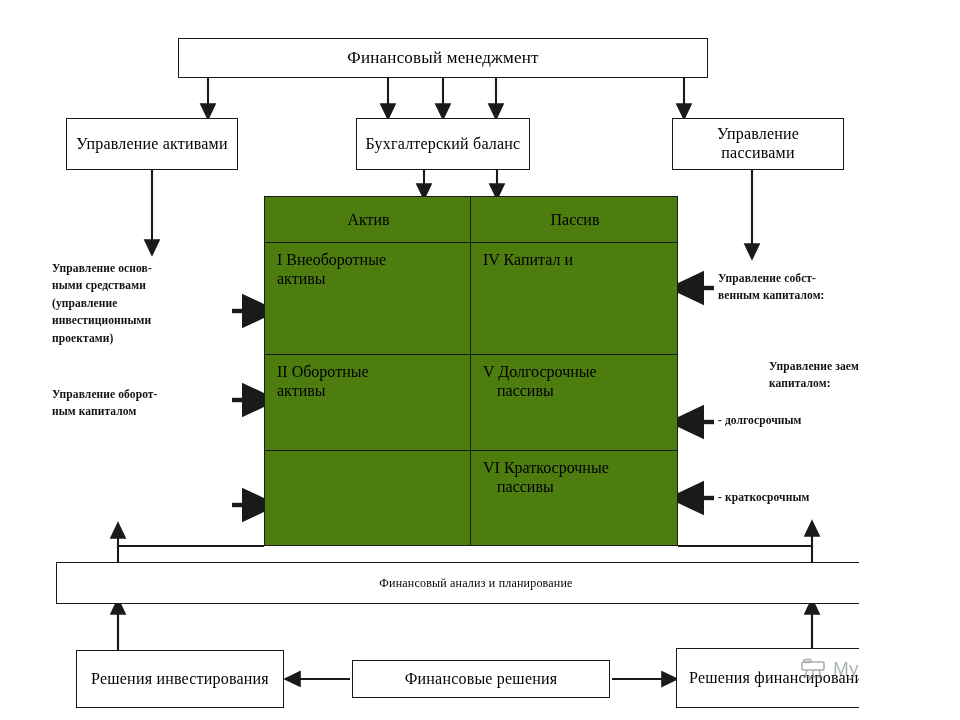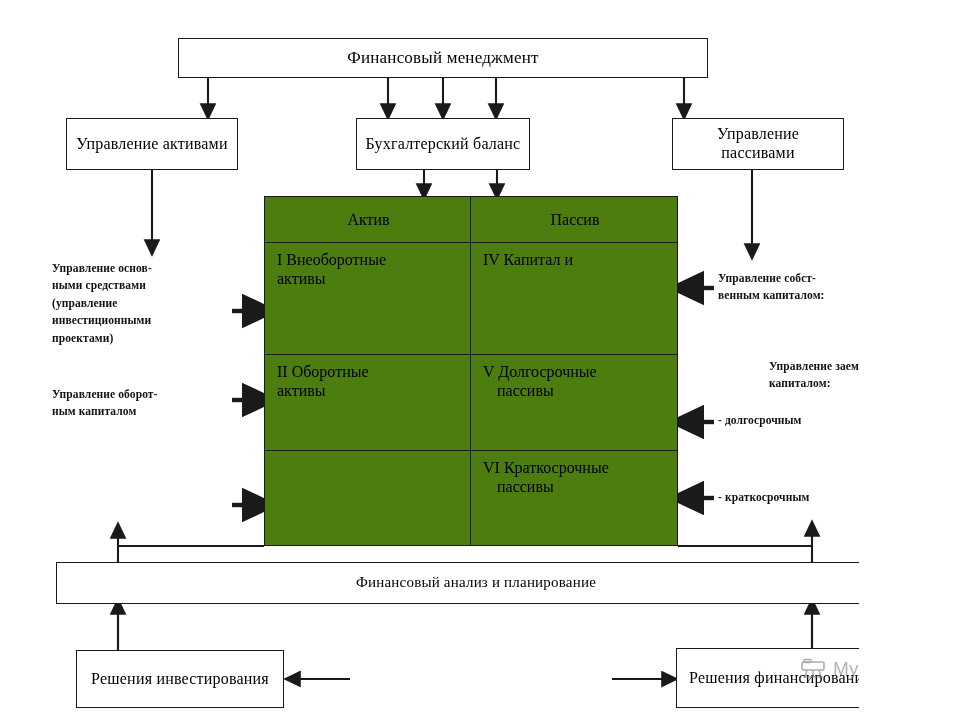--- a/index.html
+++ b/index.html
@@ -39,21 +39,21 @@
     line-height: 1.18;
     font-size: 16px;
     letter-spacing: .2px;
   }
   .box span { display: block; padding: 0 6px; }
 
   #box-title        { left:178px; top:38px;  width:530px; height:40px;  font-size:17px; }
   #box-assets-mgmt  { left:66px;  top:118px; width:172px; height:52px; }
   #box-balance      { left:356px; top:118px; width:174px; height:52px; }
   #box-liab-mgmt    { left:672px; top:118px; width:172px; height:52px; }
-  #box-analysis     { left:56px;  top:562px; width:840px; height:42px; font-size:15px; }
+  #box-analysis     { left:56px;  top:562px; width:840px; height:42px; font-size:12px; }
   #box-invest       { left:76px;  top:650px; width:208px; height:58px; }
   #box-fin-dec      { left:352px; top:660px; width:258px; height:38px; }
   #box-financing    { left:676px; top:648px; width:208px; height:60px; }
 
   
   #balance-table {
     position: absolute;
     left: 264px;
     top: 196px;
     width: 414px;
@@ -280,20 +280,23 @@
   <div class="note" id="note-shortterm">- краткосрочным</div>
 
   <div class="box" id="box-analysis">
     <span>Финансовый анализ и планирование</span>
   </div>
 
   <div class="box" id="box-invest">
     <span>Решения инвестирования</span>
   </div>
 
+  <div class="box" id="box-fin-dec">
+    <span>Финансовые решения</span>
+  </div>
 
   <div class="box" id="box-financing">
     <span>Решения финансирования</span>
   </div>
 
   <div id="watermark">
     <span class="wm-glyph">
       <svg width="30" height="26" viewBox="0 0 30 26" xmlns="http://www.w3.org/2000/svg">
         <rect x="4" y="6" width="22" height="8" rx="1.5" fill="none" stroke="#6f7f6f" stroke-width="1.6"></rect>
         <rect x="6" y="3.5" width="7" height="3" rx="1" fill="none" stroke="#6f7f6f" stroke-width="1.4"></rect>

